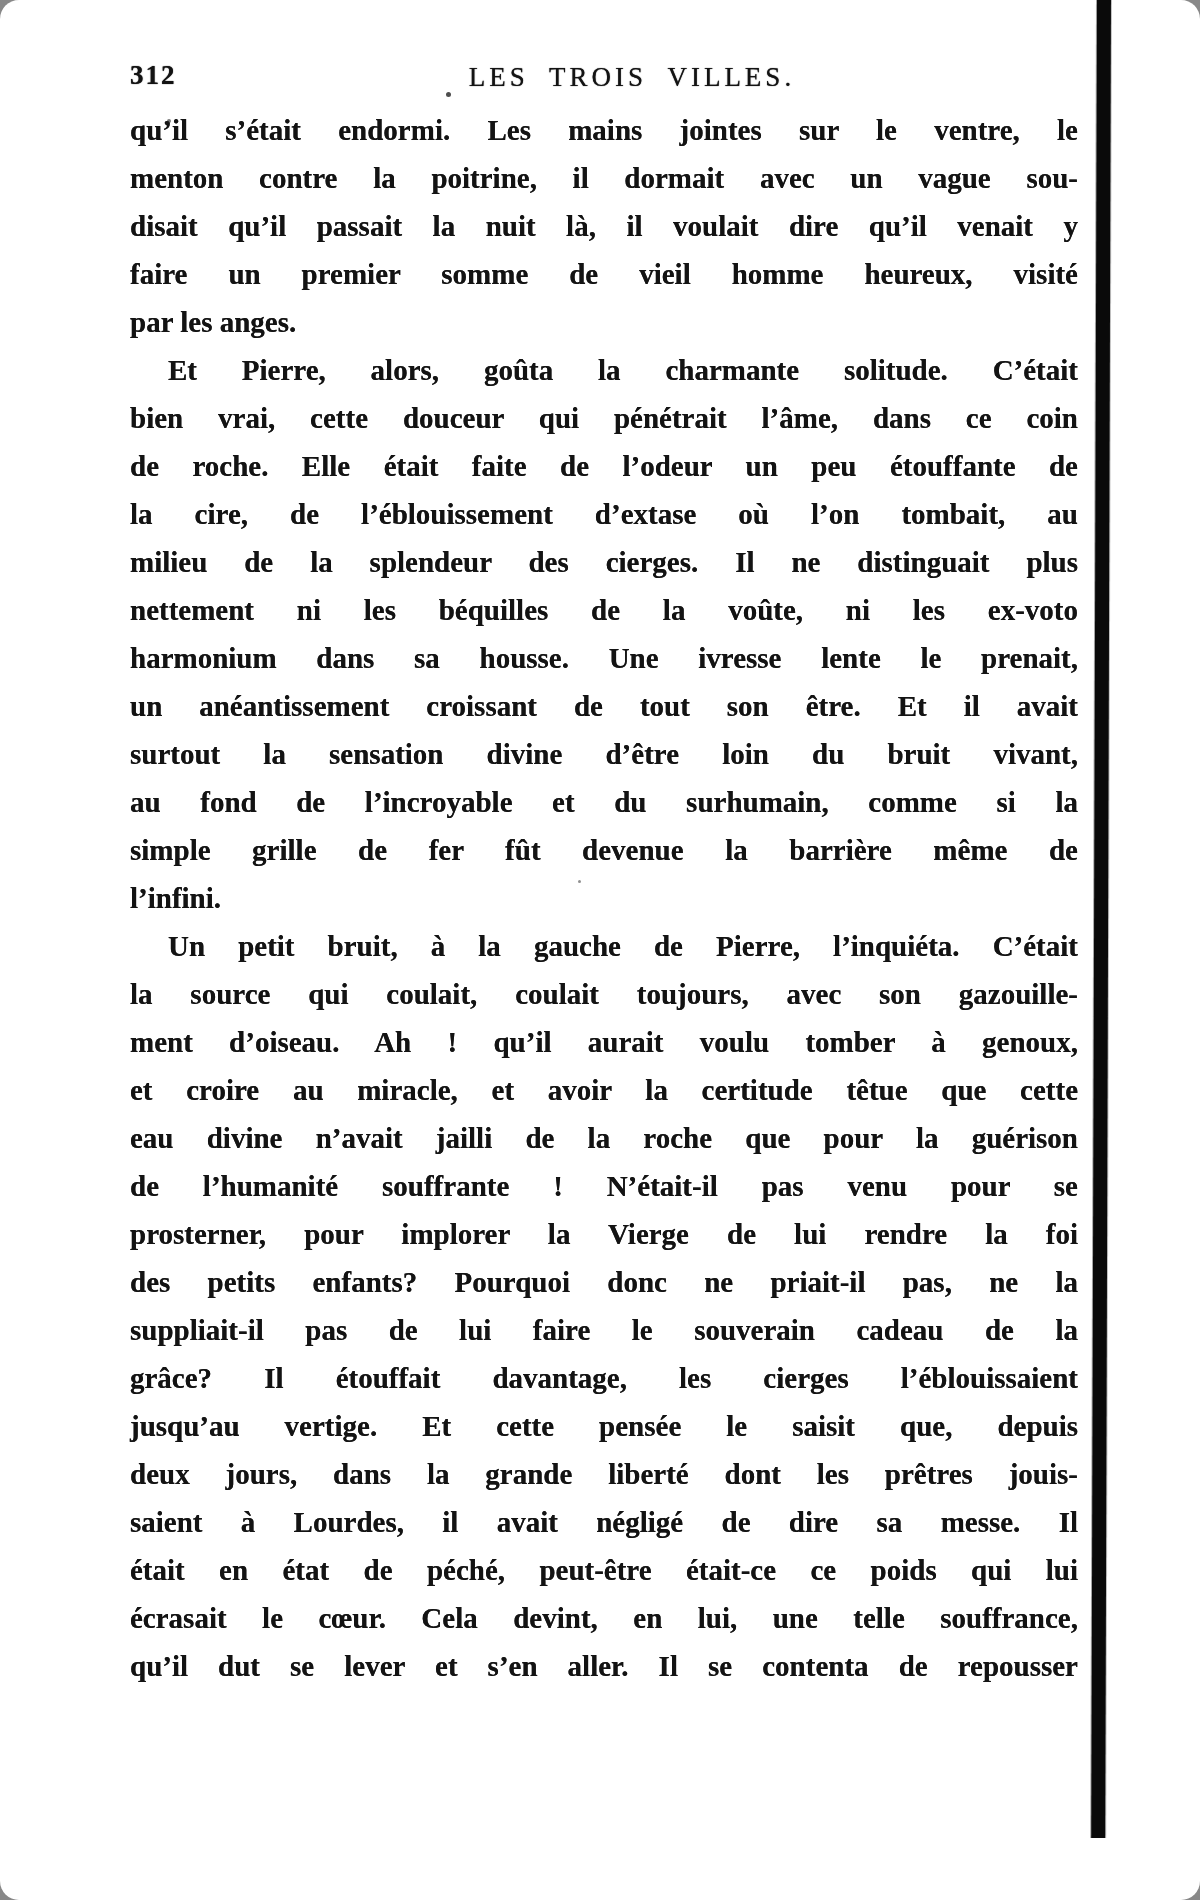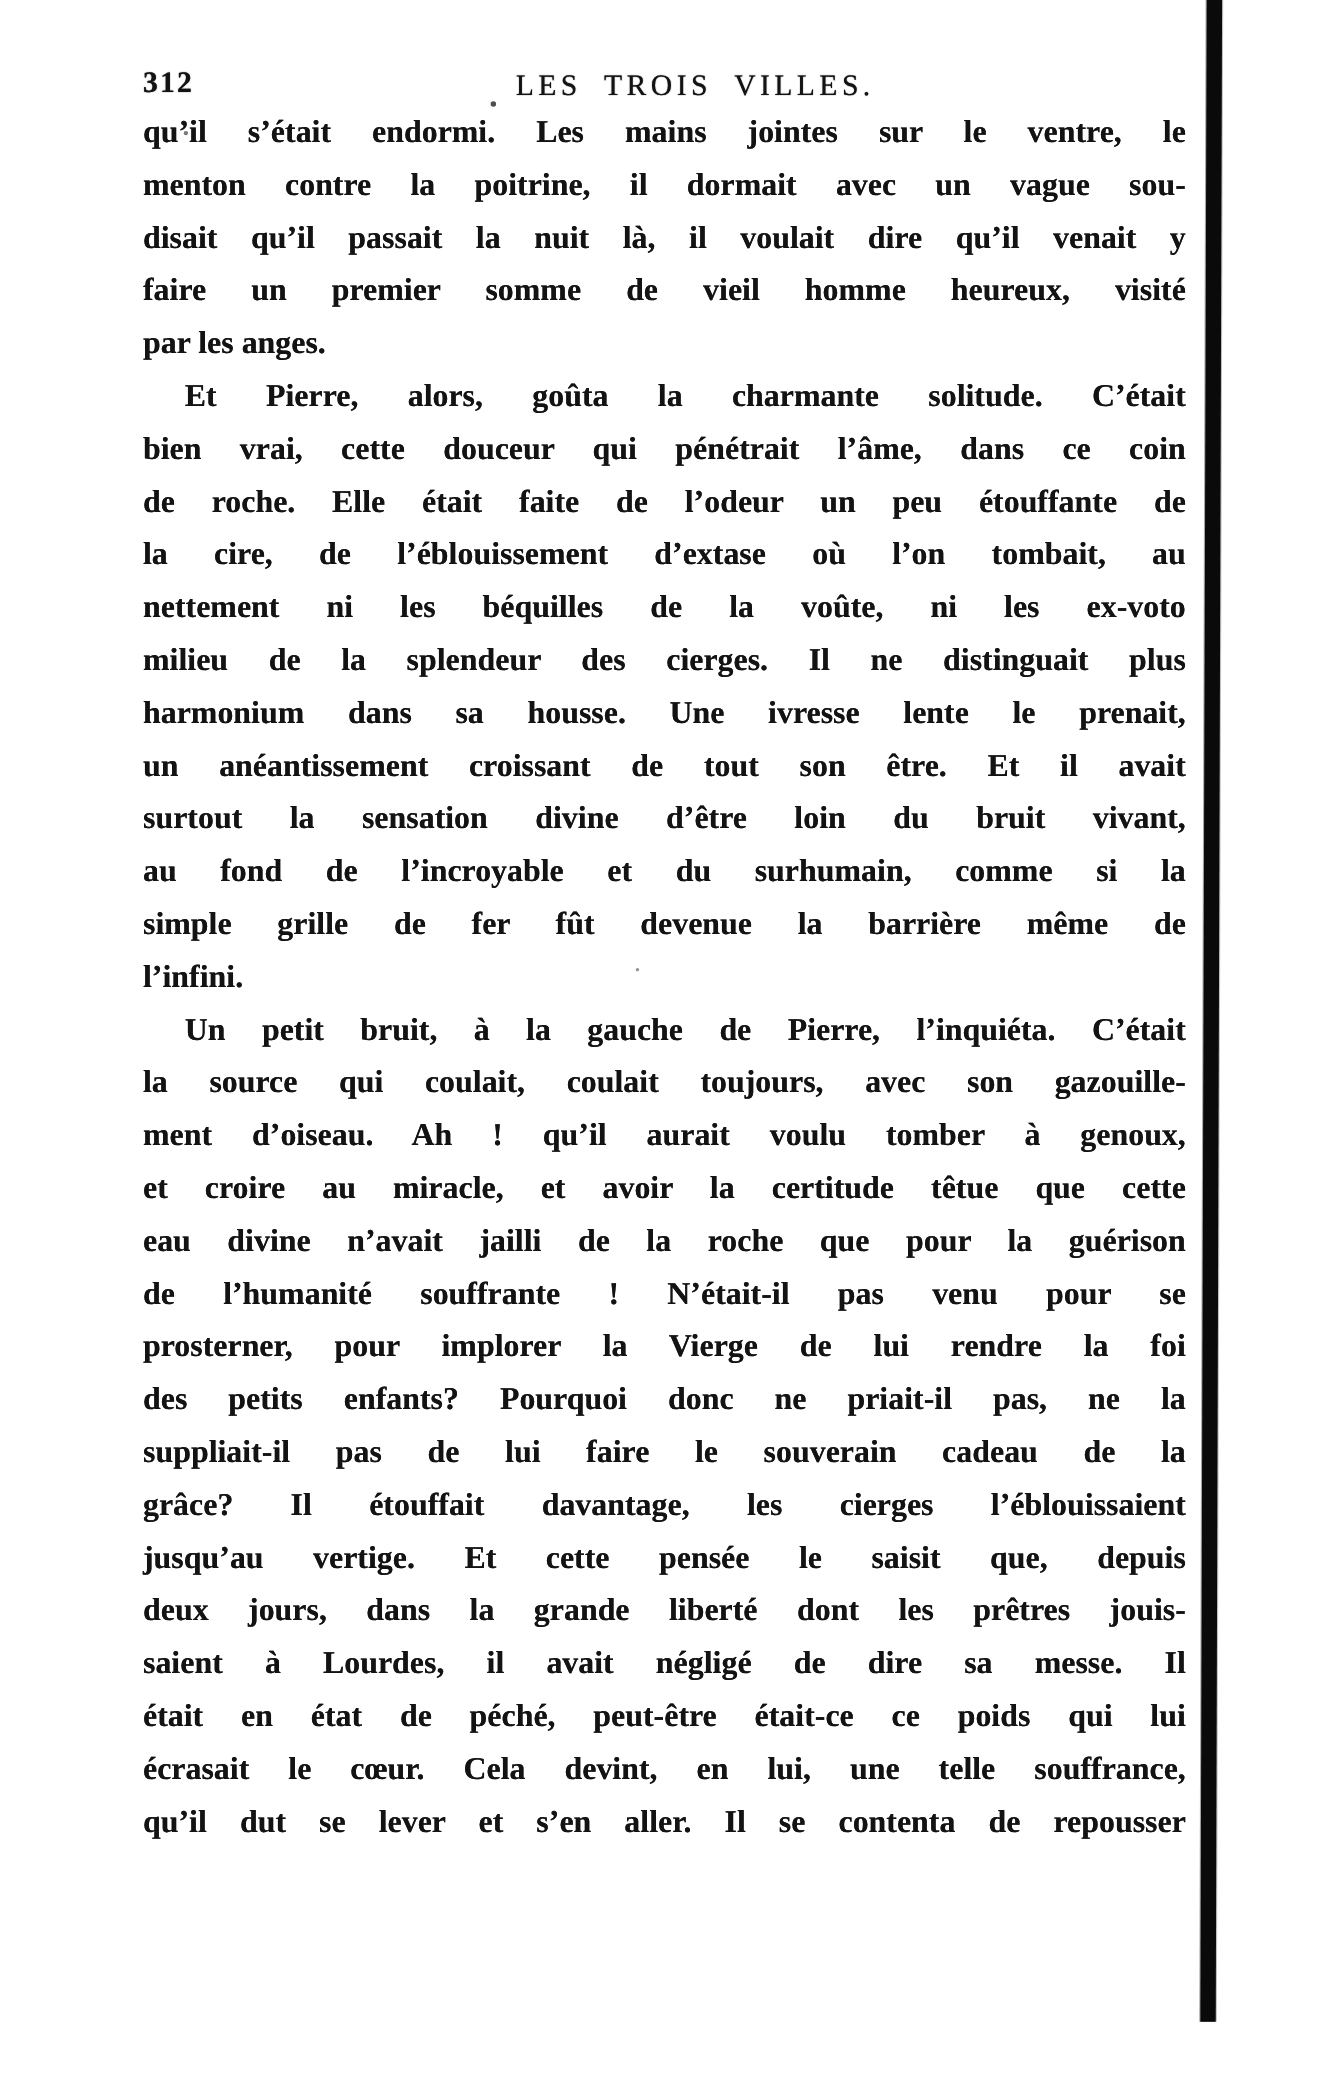--- a/index.html
+++ b/index.html
@@ -4,20 +4,21 @@
 <style>
   html, body { margin: 0; padding: 0; background: #888; }
   .page {
     position: relative;
     width: 1200px;
     height: 1900px;
     background: var(--paper, #ffffff);
     overflow: hidden;
     font-family: "Liberation Serif", serif;
     color: var(--ink, #131313);
+    border-radius: 19px;
   }
   .header-row {
     position: absolute;
     top: 58px;
     left: 130px;
     width: 948px;
     height: 42px;
   }
   .folio {
     position: absolute;
@@ -38,21 +39,21 @@
     font-weight: 400;
     letter-spacing: 4px;
     word-spacing: 10px;
     transform: translateX(28px);
     text-shadow: 0 0 1px rgba(0,0,0,0.85);
     white-space: nowrap;
   }
   .text-block {
     position: absolute;
     left: 130px;
-    top: 96px;
+    top: 106px;
     width: 948px;
   }
   .line {
     height: 48px;
     line-height: 48px;
     font-size: 29px;
     font-weight: 700;
     text-align: justify;
     text-align-last: justify;
     white-space: normal;
@@ -92,22 +93,22 @@
   <div class="text-block">
       <div class="line">qu’il s’était endormi. Les mains jointes sur le ventre, le</div>
       <div class="line">menton contre la poitrine, il dormait avec un vague sou-</div>
       <div class="line">disait qu’il passait la nuit là, il voulait dire qu’il venait y</div>
       <div class="line">faire un premier somme de vieil homme heureux, visité</div>
       <div class="line para-end">par les anges.</div>
       <div class="line indent">Et Pierre, alors, goûta la charmante solitude. C’était</div>
       <div class="line">bien vrai, cette douceur qui pénétrait l’âme, dans ce coin</div>
       <div class="line">de roche. Elle était faite de l’odeur un peu étouffante de</div>
       <div class="line">la cire, de l’éblouissement d’extase où l’on tombait, au</div>
+      <div class="line">milieu de la splendeur des cierges. Il ne distinguait plus</div>
       <div class="line">nettement ni les béquilles de la voûte, ni les ex-voto</div>
-      <div class="line">milieu de la splendeur des cierges. Il ne distinguait plus</div>
       <div class="line">harmonium dans sa housse. Une ivresse lente le prenait,</div>
       <div class="line">un anéantissement croissant de tout son être. Et il avait</div>
       <div class="line">surtout la sensation divine d’être loin du bruit vivant,</div>
       <div class="line">au fond de l’incroyable et du surhumain, comme si la</div>
       <div class="line">simple grille de fer fût devenue la barrière même de</div>
       <div class="line para-end">l’infini.</div>
       <div class="line indent">Un petit bruit, à la gauche de Pierre, l’inquiéta. C’était</div>
       <div class="line">la source qui coulait, coulait toujours, avec son gazouille-</div>
       <div class="line">ment d’oiseau. Ah ! qu’il aurait voulu tomber à genoux,</div>
       <div class="line">et croire au miracle, et avoir la certitude têtue que cette</div>

